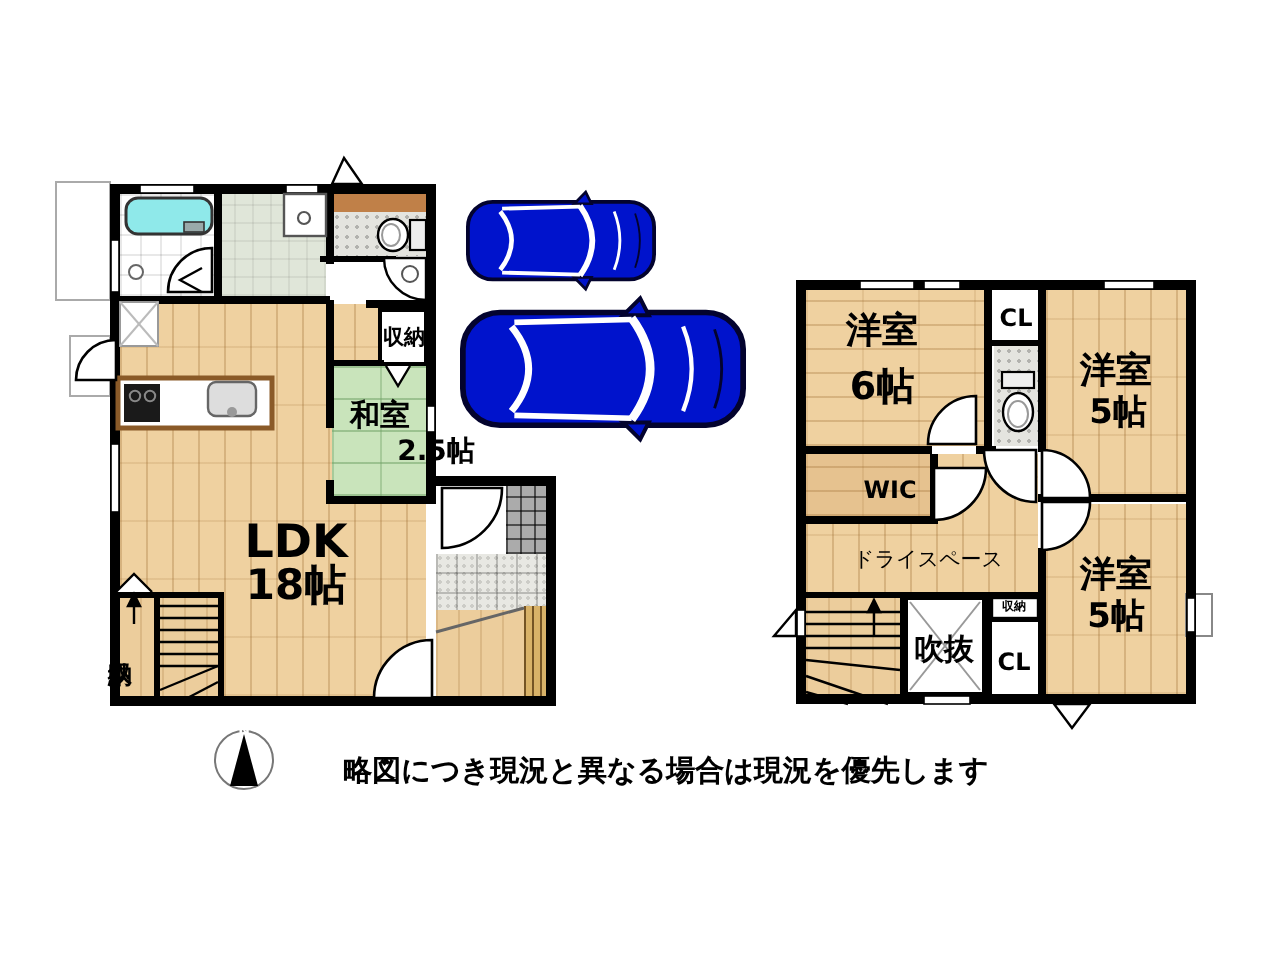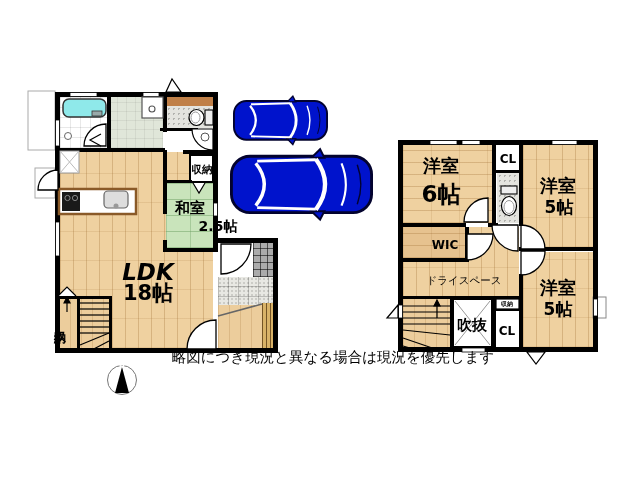--- a/index.html
+++ b/index.html
@@ -255,35 +255,35 @@
 
     <use href="#car-proto" transform="translate(233,98) scale(0.95,0.97)"></use>
     <use href="#car-proto" transform="translate(230,152) scale(1.43,1.41)"></use>
 
     <g>
       <circle cx="122" cy="380" r="14.5" fill="none" stroke="#777" stroke-width="1"></circle>
       <polygon points="122,367 115,393 129,393" fill="#000"></polygon>
     </g>
   </svg>
 
-  <div class="lbl" style="left:148px;top:272px;font-size:23px;font-style:italic;">LDK</div>
+  <div class="lbl" style="left:148px;top:272px;font-size:23px;">LDK</div>
   <div class="lbl" style="left:148px;top:293px;font-size:21px;">18帖</div>
   <div class="lbl" style="left:190px;top:208px;font-size:15px;">和室</div>
   <div class="lbl" style="left:190px;top:226px;font-size:14px;margin-left:28px;">2.5帖</div>
   <div class="lbl" style="left:202px;top:169px;font-size:10.5px;font-weight:600;">収納</div>
   <div class="lbl vert" style="left:60px;top:322px;font-size:12px;font-weight:600;transform:translate(-50%,-50%);">収納</div>
 
   <div class="lbl" style="left:441px;top:166px;font-size:18px;">洋室</div>
-  <div class="lbl" style="left:441px;top:194px;font-size:23px;">6帖</div>
+  <div class="lbl" style="left:441px;top:194px;font-size:19px;">6帖</div>
   <div class="lbl" style="left:558px;top:186px;font-size:18px;">洋室</div>
   <div class="lbl" style="left:559px;top:207px;font-size:17px;">5帖</div>
   <div class="lbl" style="left:558px;top:288px;font-size:18px;">洋室</div>
   <div class="lbl" style="left:558px;top:309px;font-size:17px;">5帖</div>
   <div class="lbl" style="left:445px;top:245px;font-size:12px;">WIC</div>
   <div class="lbl" style="left:464px;top:280px;font-size:10.5px;font-weight:400;">ドライスペース</div>
   <div class="lbl" style="left:472px;top:325px;font-size:15px;">吹抜</div>
   <div class="lbl" style="left:508px;top:159px;font-size:12px;">CL</div>
   <div class="lbl" style="left:507px;top:331px;font-size:12px;">CL</div>
   <div class="lbl" style="left:507px;top:304px;font-size:6px;font-weight:600;">収納</div>
 
   <div class="lbl" style="left:122px;top:366px;font-size:7px;color:#fff;">N</div>
-  <div class="lbl" style="left:333px;top:357px;font-size:14.5px;font-weight:400;text-align:right;">略図につき現況と異なる場合は現況を優先します</div>
+  <div class="lbl" style="left:333px;top:386px;font-size:14.5px;font-weight:700;text-align:right;">略図につき現況と異なる場合は現況を優先します</div>
 </div>
 
 </body></html>

